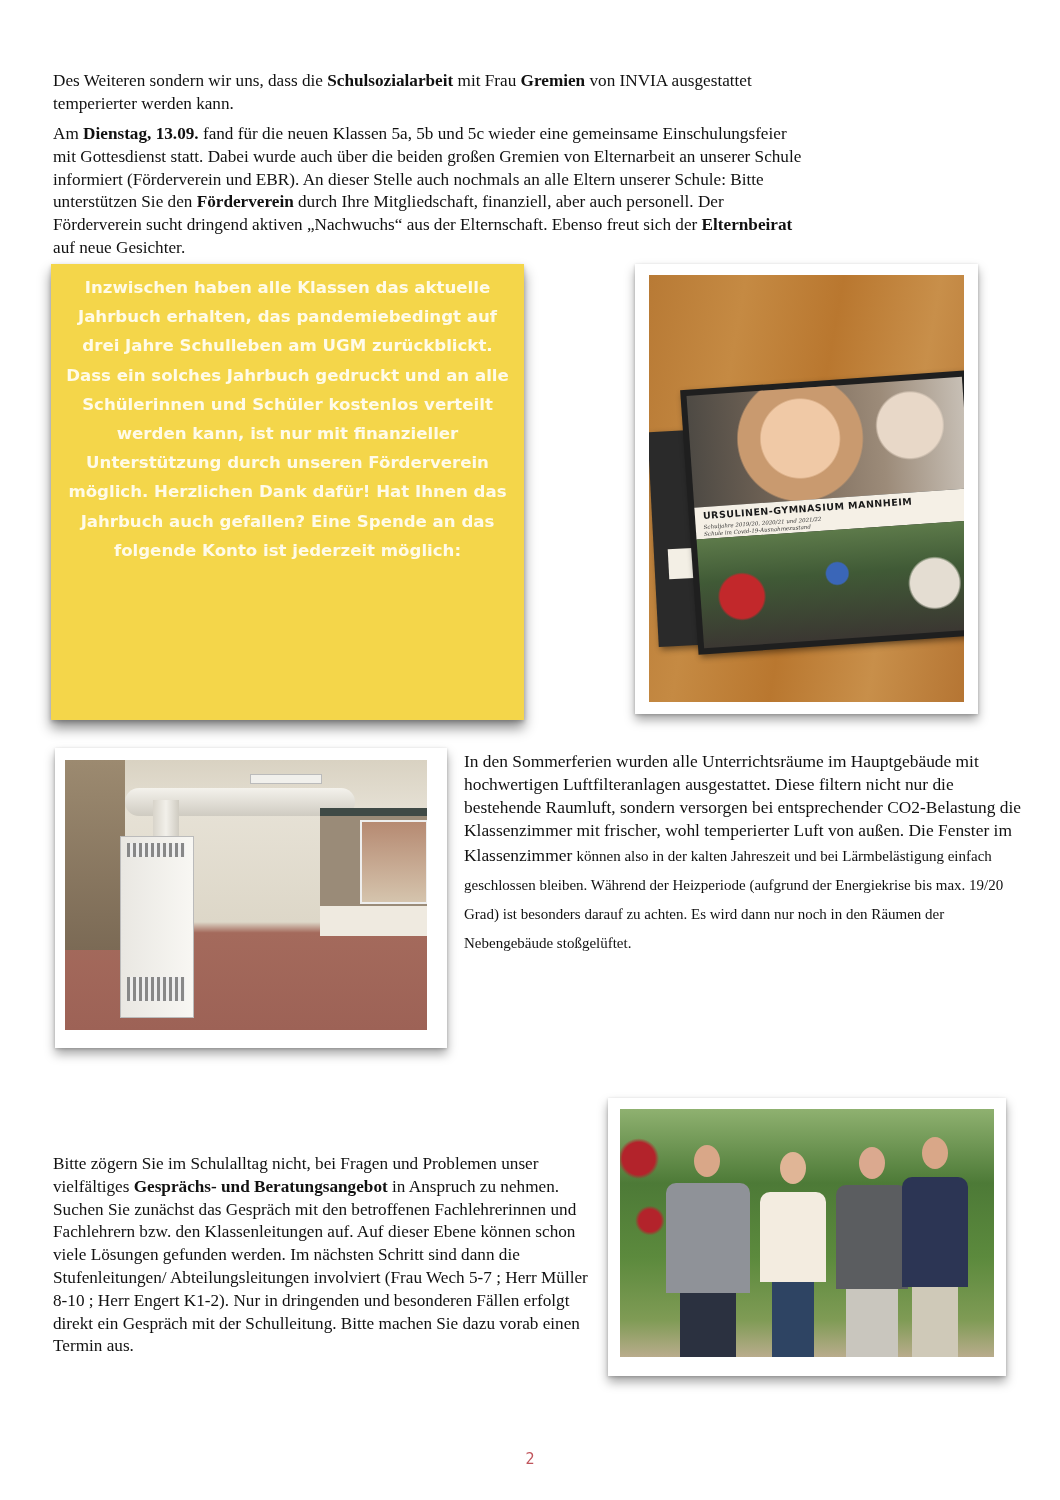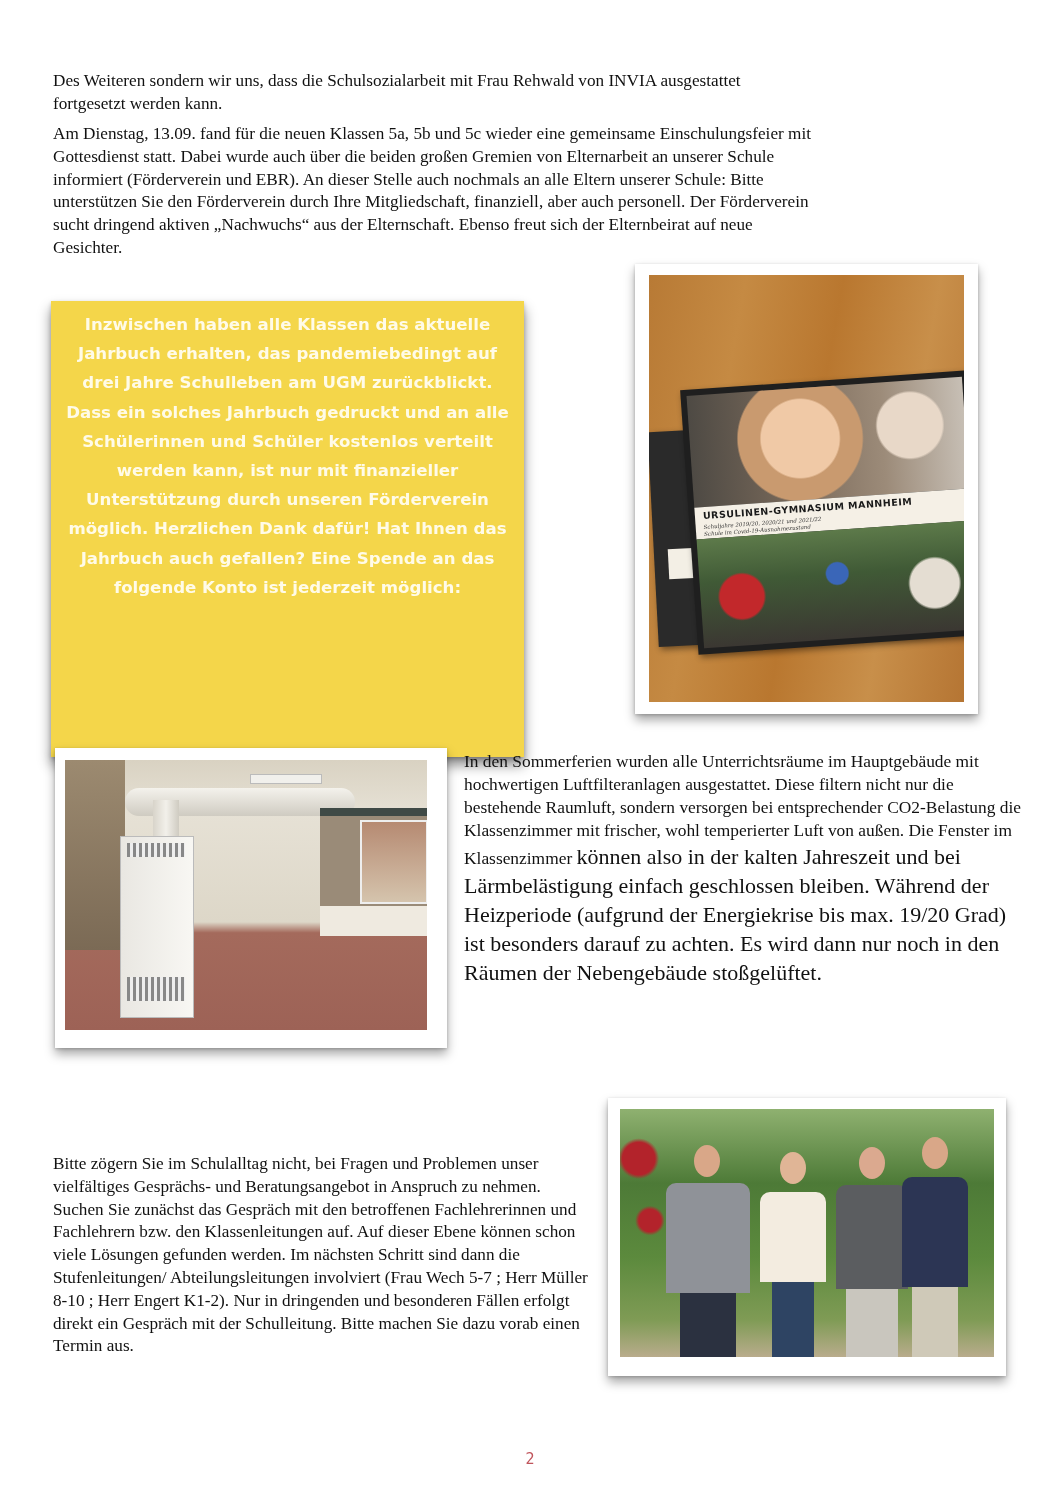--- a/index.html
+++ b/index.html
@@ -1,29 +1,29 @@
 <!DOCTYPE html>
 <html><head>
 <meta charset="utf-8">
 <style>
   html, body { margin: 0; padding: 0; background: #ffffff; }
   body { width: 1060px; height: 1500px; position: relative; overflow: hidden; font-family: "Liberation Serif", serif; color: #111; }
   .p { position: absolute; font-size: 17.2px; line-height: 22.8px; margin: 0; }
-  .p b { font-weight: normal; }
+  .p b { font-weight: bold; }
   #p1 { left: 53px; top: 70px; width: 800px; }
   #p2 { left: 53px; top: 123px; width: 760px; }
   #p3 { left: 464px; top: 750px; width: 560px; font-size: 17.4px; line-height: 23px; }
-  #p3 .big { font-size: 22px; line-height: 29px; }
+  #p3 .big { font-size: 15px; line-height: 29px; }
   #p4 { left: 53px; top: 1112px; width: 540px; font-size: 17.2px; line-height: 22.8px; margin-top: 41px; }
 
   .callout {
     position: absolute; left: 51px; top: 264px; width: 473px; height: 456px;
     background: #f4d64a; box-shadow: 0 8px 12px rgba(0,0,0,0.45), 0 2px 4px rgba(0,0,0,0.2);
     color: #fffbe8; text-align: center; font-family: "DejaVu Sans", sans-serif; font-weight: bold;
-    font-size: 16.6px; line-height: 29.2px; box-sizing: border-box; padding: 9px 14px 0 14px; margin-top: 37px;
+    font-size: 16.6px; line-height: 29.2px; box-sizing: border-box; padding: 9px 14px 0 14px;
   }
   .callout p { margin: 0; }
   .callout .gap { height: 29px; }
 
   .photo-frame {
     position: absolute; background: #fff; box-sizing: border-box;
     box-shadow: 0 6px 10px rgba(0,0,0,0.35), 0 1px 3px rgba(0,0,0,0.2);
   }
   .photo { position: absolute; overflow: hidden; }
 
@@ -72,21 +72,21 @@
   .person { position: absolute; bottom: 0; }
   .person .head { position: absolute; width: 26px; height: 32px; border-radius: 50%; background: #dcae8e; }
   .person .torso { position: absolute; border-radius: 10px 10px 0 0; }
   .person .legs { position: absolute; bottom: 0; }
 
   .page-number { position: absolute; left: 0; width: 1060px; top: 1449px; text-align: center; font-family: "DejaVu Sans Condensed", "DejaVu Sans", sans-serif; font-size: 16px; color: #c0555c; }
 </style>
 </head>
 <body>
 
-<p id="p1" class="p"><span>Des Weiteren sondern wir uns, dass die </span><b>Schulsozialarbeit</b><span> mit Frau </span><b>Rehwald</b><span> von INVIA ausgestattet</span><br><span>fortgesetzt werden kann.</span></p>
+<p id="p1" class="p"><span>Des Weiteren sondern wir uns, dass die </span><b>Schulsozialarbeit</b><span> mit Frau </span><b>Gremien</b><span> von INVIA ausgestattet</span><br><span>temperierter werden kann.</span></p>
 
 <p id="p2" class="p"><span>Am </span><b>Dienstag, 13.09.</b><span> fand für die neuen Klassen 5a, 5b und 5c wieder eine gemeinsame Einschulungsfeier mit Gottesdienst statt. Dabei wurde auch über die beiden großen Gremien von Elternarbeit an unserer Schule informiert (Förderverein und EBR). An dieser Stelle auch nochmals an alle Eltern unserer Schule: Bitte unterstützen Sie den </span><b>Förderverein</b><span> durch Ihre Mitgliedschaft, finanziell, aber auch personell. Der Förderverein sucht dringend aktiven „Nachwuchs“ aus der Elternschaft. Ebenso freut sich der </span><b>Elternbeirat</b><span> auf neue Gesichter.</span></p>
 
 <div class="callout">
   <p>Inzwischen haben alle Klassen das aktuelle Jahrbuch erhalten, das pandemiebedingt auf drei Jahre Schulleben am UGM zurückblickt. Dass ein solches Jahrbuch gedruckt und an alle Schülerinnen und Schüler kostenlos verteilt werden kann, ist nur mit finanzieller Unterstützung durch unseren Förderverein möglich. Herzlichen Dank dafür! Hat Ihnen das Jahrbuch auch gefallen? Eine Spende an das folgende Konto ist jederzeit möglich:</p>
   <div class="gap"></div>
 </div>
 
 <div id="frame-yearbook" class="photo-frame">
   <div id="photo-yearbook" class="photo" title="Jahrbuch des Ursulinen-Gymnasiums Mannheim auf einem Holztisch">

